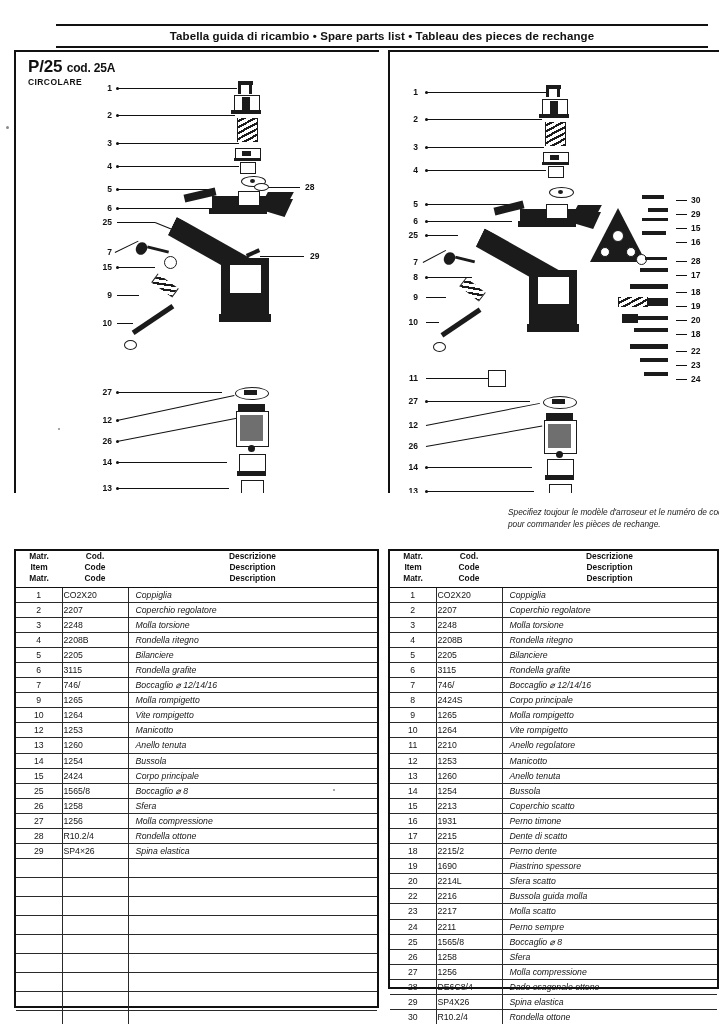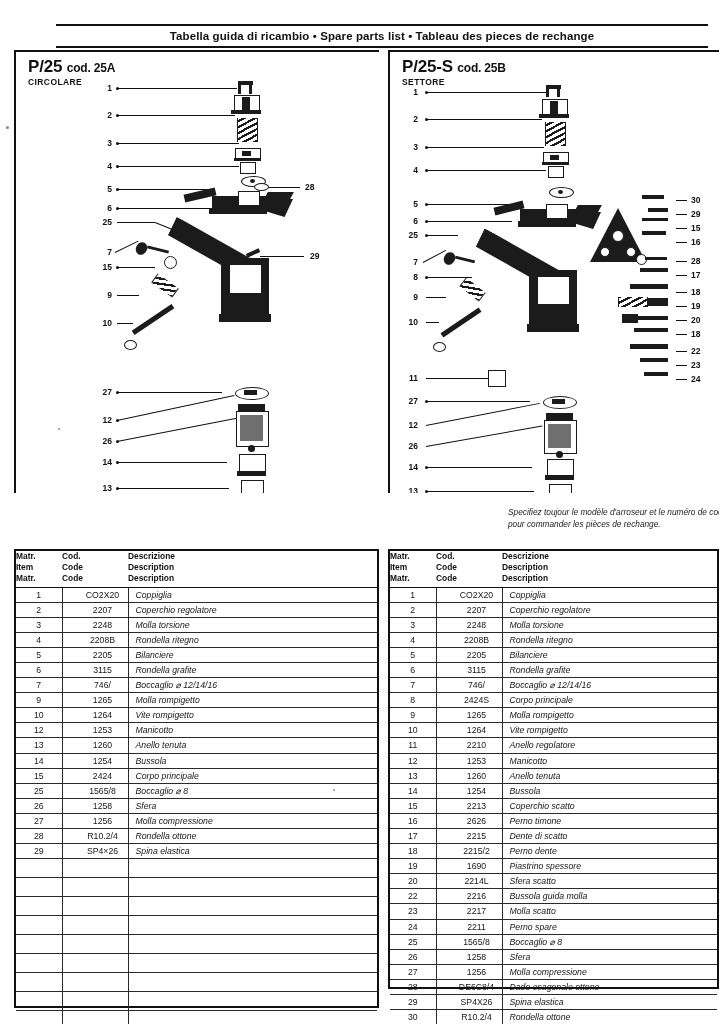--- a/index.html
+++ b/index.html
@@ -157,42 +157,41 @@
   }
   .hdr-row td {
     font-size: 8.4px;
     font-weight: bold;
     color: #111;
     padding-top: 4px;
     padding-bottom: 0px;
     line-height: 1.33;
     vertical-align: top;
   }
-  .hdr-row td div { white-space: nowrap; }
+  .hdr-row td div { white-space: nowrap; text-align: center; }
   .hdr-sep td { border-bottom: 1.8px solid #111; height: 2px; }
 
   .prow td {
     border-bottom: 1.1px solid #2a2a2a;
     height: 14.1px;
     font-size: 8.7px;
     color: #151515;
     line-height: 14.1px;
     font-style: italic;
   }
   .prow td.c-item {
     text-align: center;
     border-right: 1.1px solid #2a2a2a;
     font-style: normal;
     font-weight: normal;
   }
   .prow td.c-code {
-    padding-left: 15px;
+    padding-left: 1px;
     border-right: 1.1px solid #2a2a2a;
     font-style: normal;
-    text-align: center;
   }
   .prow td.c-desc {
     padding-left: 7px;
   }
   .erow td {
     border-bottom: 1.1px solid #2a2a2a;
     height: 14.1px;
   }
   .erow td.c-item { border-right: 1.1px solid #2a2a2a; }
   .erow td.c-code { border-right: 1.1px solid #2a2a2a; }
@@ -341,27 +340,20 @@
     <div class="outl" style="left:225px; top:428px; width:21px; height:16px;"></div>
 
     <div class="ellip" style="left:238px; top:131px; width:13px; height:6px;"></div>
 
     <div class="blk" style="left:230px; top:199px; width:14px; height:4px; transform:rotate(-24deg);"></div>
   </div>
 </div>
 
 <div class="panel panel-right">
 
-  <div class="panel-heading">
-    <div class="panel-model">
-      <span>P/25-S</span>
-      <span class="code-part">cod. 25B</span>
-    </div>
-    <div class="panel-sub">SETTORE</div>
-  </div>
 
   <div class="callout right-al" style="left:14px; top:36px; width:14px;">1</div>
   <div class="lead" style="left:36px; top:40px; width:120px;"></div>
   <div class="lead-dot" style="left:35px; top:38.5px;"></div>
 
   <div class="callout right-al" style="left:14px; top:63px; width:14px;">2</div>
   <div class="lead" style="left:36px; top:67px; width:116px;"></div>
   <div class="lead-dot" style="left:35px; top:65.5px;"></div>
 
   <div class="callout right-al" style="left:14px; top:91px; width:14px;">3</div>
@@ -797,21 +789,21 @@
           <td class="c-code">1254</td>
           <td class="c-desc">Bussola</td>
         </tr>
         <tr class="prow">
           <td class="c-item">15</td>
           <td class="c-code">2213</td>
           <td class="c-desc">Coperchio scatto</td>
         </tr>
         <tr class="prow">
           <td class="c-item">16</td>
-          <td class="c-code">2626</td>
+          <td class="c-code">1931</td>
           <td class="c-desc">Perno timone</td>
         </tr>
         <tr class="prow">
           <td class="c-item">17</td>
           <td class="c-code">2215</td>
           <td class="c-desc">Dente di scatto</td>
         </tr>
         <tr class="prow">
           <td class="c-item">18</td>
           <td class="c-code">2215/2</td>
@@ -833,21 +825,21 @@
           <td class="c-desc">Bussola guida molla</td>
         </tr>
         <tr class="prow">
           <td class="c-item">23</td>
           <td class="c-code">2217</td>
           <td class="c-desc">Molla scatto</td>
         </tr>
         <tr class="prow">
           <td class="c-item">24</td>
           <td class="c-code">2211</td>
-          <td class="c-desc">Perno spare</td>
+          <td class="c-desc">Perno sempre</td>
         </tr>
         <tr class="prow">
           <td class="c-item">25</td>
           <td class="c-code">1565/8</td>
           <td class="c-desc">Boccaglio ⌀ 8</td>
         </tr>
         <tr class="prow">
           <td class="c-item">26</td>
           <td class="c-code">1258</td>
           <td class="c-desc">Sfera</td>

